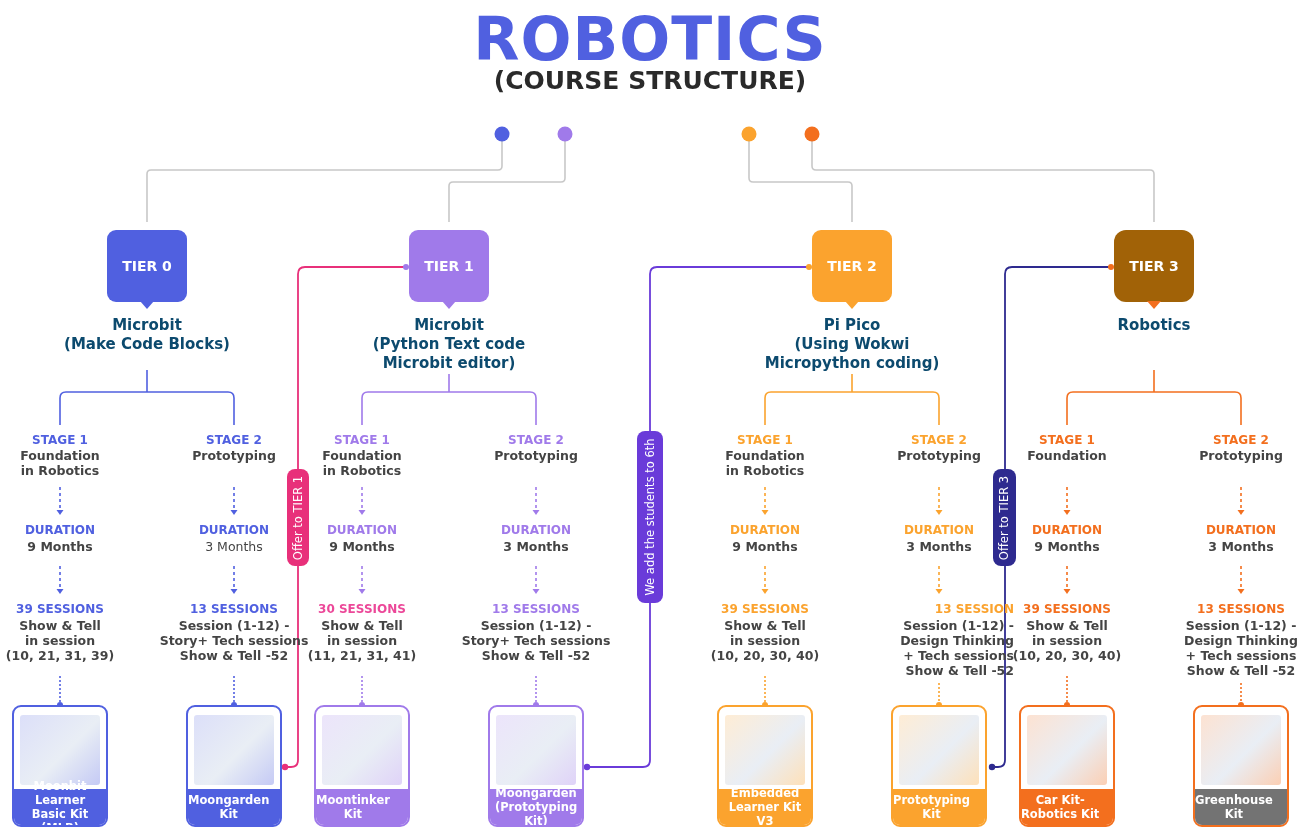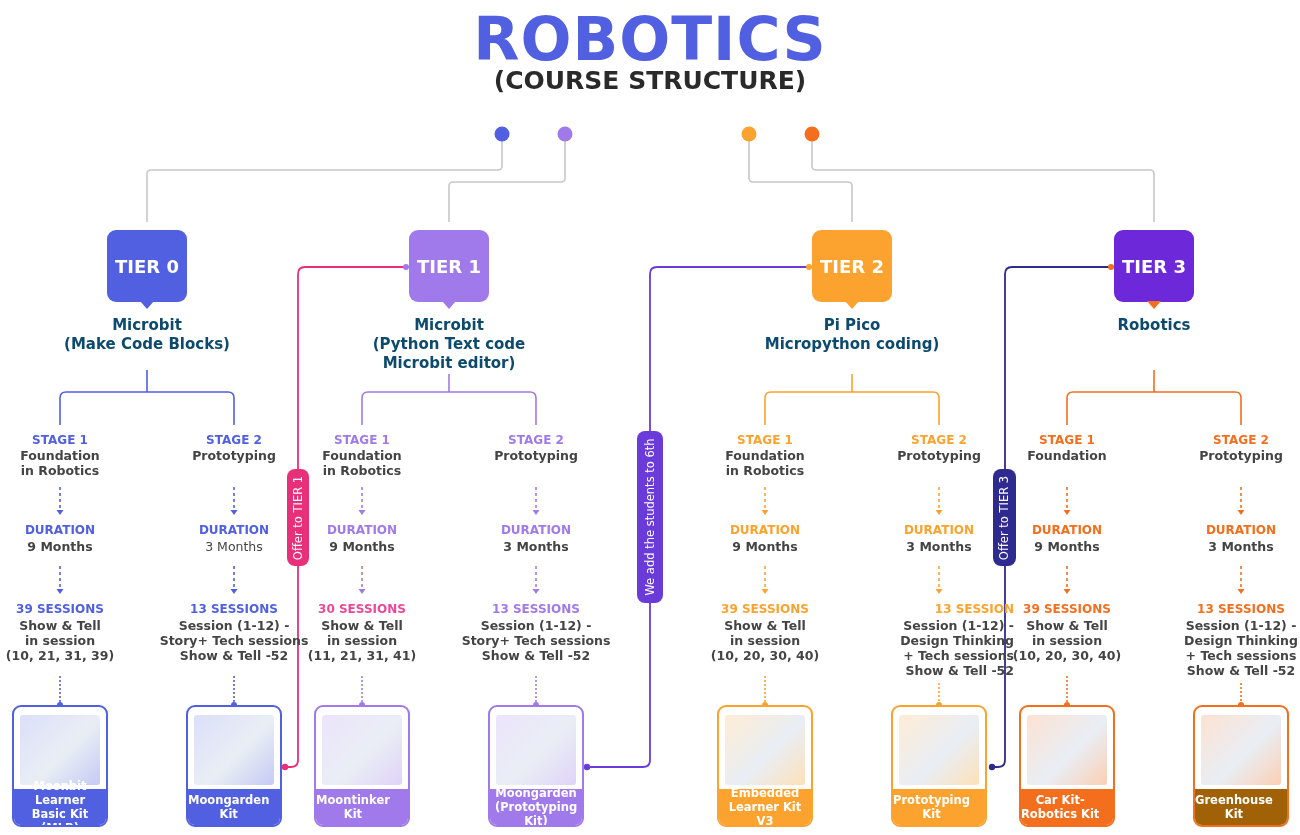--- a/index.html
+++ b/index.html
@@ -1,21 +1,21 @@
 <!DOCTYPE html>
 <html><head>
 <meta charset="utf-8">
 <style>
   html, body { margin:0; padding:0; background:#ffffff; }
   body { width:1300px; height:835px; position:relative; overflow:hidden; font-family:"DejaVu Sans", sans-serif; }
   .abs { position:absolute; }
   #title { left:0; width:1300px; top:4px; text-align:center; font-family:"DejaVu Sans", sans-serif; font-weight:bold; font-size:60px; color:#5060E0; letter-spacing:1px; line-height:70px; }
   #subtitle { left:0; width:1300px; top:64px; text-align:center; font-weight:bold; font-size:25px; color:#2a2a2a; line-height:34px; }
   svg#lines { position:absolute; left:0; top:0; width:1300px; height:835px; }
-  .tier-box { position:absolute; width:80px; height:72px; border-radius:9px; color:#fff; font-weight:bold; font-size:18px; display:flex; align-items:center; justify-content:center; }
+  .tier-box { position:absolute; width:80px; height:72px; border-radius:9px; color:#fff; font-weight:bold; font-size:14px; display:flex; align-items:center; justify-content:center; }
   .tier-box::after { content:""; position:absolute; left:33px; bottom:-7px; border-left:7px solid transparent; border-right:7px solid transparent; border-top:8px solid var(--c); }
   .tier-sub { position:absolute; width:240px; text-align:center; font-weight:bold; font-size:15px; line-height:19px; color:#0c4a6e; }
   .col { position:absolute; width:150px; text-align:center; }
   .stage-h { font-weight:bold; font-size:12px; line-height:16px; }
   .stage-t { font-size:12.5px; line-height:15px; color:#444; font-weight:bold; }
   .stage-t.light { font-weight:normal; }
   .kit { position:absolute; width:96px; height:122px; border:2px solid; border-radius:9px; background:#fff; overflow:hidden; box-sizing:border-box; }
   .kit .img { position:absolute; left:6px; top:8px; width:80px; height:70px; border-radius:3px; }
   .kit .lbl { position:absolute; left:0; right:0; bottom:0; height:36px; color:#fff; font-weight:bold; font-size:11.5px; line-height:14px; text-align:center; display:flex; align-items:center; }
   .pill { position:absolute; border-radius:8px; color:#fff; font-size:11.5px; display:flex; align-items:center; justify-content:center; }
@@ -178,21 +178,21 @@
       <div class="stage-t" style="margin-top: 1px;">9 Months</div>
     </div>
     <div class="col" style="left: 287px; top: 601px;">
       <div class="stage-h" style="color: #ec4899;">30 SESSIONS</div>
       <div class="stage-t" style="margin-top: 1px;">
         <div>Show &amp; Tell</div>
         <div>in session</div>
         <div>(11, 21, 31, 41)</div>
       </div>
     </div>
-    <div class="kit" style="left: 314px; top: 705px; border-color: rgb(160, 122, 234);">
+    <div class="kit" style="left: 314px; top: 705px; border-color: rgb(160, 122, 234); border-radius: 10px;">
       <div class="img" style="background: linear-gradient(135deg, rgba(160, 122, 234, 0.2), rgb(233, 238, 245) 55%, rgba(160, 122, 234, 0.333));"></div>
       <div class="lbl" style="background: rgb(160, 122, 234);">
         <div>
           <div>Moontinker</div>
           <div>Kit</div>
         </div>
       </div>
     </div>
     <div class="col" style="left: 461px; top: 432px;">
       <div class="stage-h" style="color: rgb(160, 122, 234);">STAGE 2</div>
@@ -217,20 +217,21 @@
       <div class="lbl" style="background: rgb(160, 122, 234);">
         <div>
           <div>Moongarden</div>
           <div>(Prototyping Kit)</div>
         </div>
       </div>
     </div>
     <div class="tier-box" style="left: 812px; top: 230px; background: rgb(251, 163, 46); --c: #FBA32E;">TIER 2</div>
     <div class="tier-sub" style="left: 732px; top: 316px;">
       <div>Pi Pico</div>
+      <div>(Using Wokwi</div>
       <div>Micropython coding)</div>
     </div>
     <div class="col" style="left: 690px; top: 432px;">
       <div class="stage-h" style="color: rgb(251, 163, 46);">STAGE 1</div>
       <div class="stage-t">
         <div>Foundation</div>
         <div>in Robotics</div>
       </div>
     </div>
     <div class="col" style="left: 690px; top: 522px;">
@@ -275,21 +276,21 @@
     </div>
     <div class="kit" style="left: 891px; top: 705px; border-color: rgb(251, 163, 46);">
       <div class="img" style="background: linear-gradient(135deg, rgba(251, 163, 46, 0.2), rgb(233, 238, 245) 55%, rgba(251, 163, 46, 0.333));"></div>
       <div class="lbl" style="background: rgb(251, 163, 46);">
         <div>
           <div>Prototyping</div>
           <div>Kit</div>
         </div>
       </div>
     </div>
-    <div class="tier-box" style="left: 1114px; top: 230px; background: #6d28d9; --c: #F36F1E;">TIER 3</div>
+    <div class="tier-box" style="left: 1114px; top: 230px; background: #a16207; border-radius: 12px; --c: #F36F1E;">TIER 3</div>
     <div class="tier-sub" style="left: 1034px; top: 316px;">
       <div>Robotics</div>
     </div>
     <div class="col" style="left: 992px; top: 432px;">
       <div class="stage-h" style="color: rgb(243, 111, 30);">STAGE 1</div>
       <div class="stage-t">
         <div>Foundation</div>
       </div>
     </div>
     <div class="col" style="left: 992px; top: 522px;">
@@ -327,21 +328,21 @@
       <div class="stage-h" style="color: rgb(243, 111, 30);">13 SESSIONS</div>
       <div class="stage-t" style="margin-top: 1px;">
         <div>Session (1-12) -</div>
         <div>Design Thinking</div>
         <div>+ Tech sessions</div>
         <div>Show &amp; Tell -52</div>
       </div>
     </div>
     <div class="kit" style="left: 1193px; top: 705px; border-color: rgb(243, 111, 30);">
       <div class="img" style="background: linear-gradient(135deg, rgba(243, 111, 30, 0.2), rgb(233, 238, 245) 55%, rgba(243, 111, 30, 0.333));"></div>
-      <div class="lbl" style="background: #a16207;">
+      <div class="lbl" style="background: #737373;">
         <div>
           <div>Greenhouse</div>
           <div>Kit</div>
         </div>
       </div>
     </div>
     <div class="pill" style="left: 287px; top: 469px; width: 22px; height: 97px; background: rgb(232, 48, 122);">
       <span>Offer to TIER 1</span>
     </div>
     <div class="pill" style="left: 637px; top: 431px; width: 26px; height: 172px; background: rgb(106, 59, 217);">

